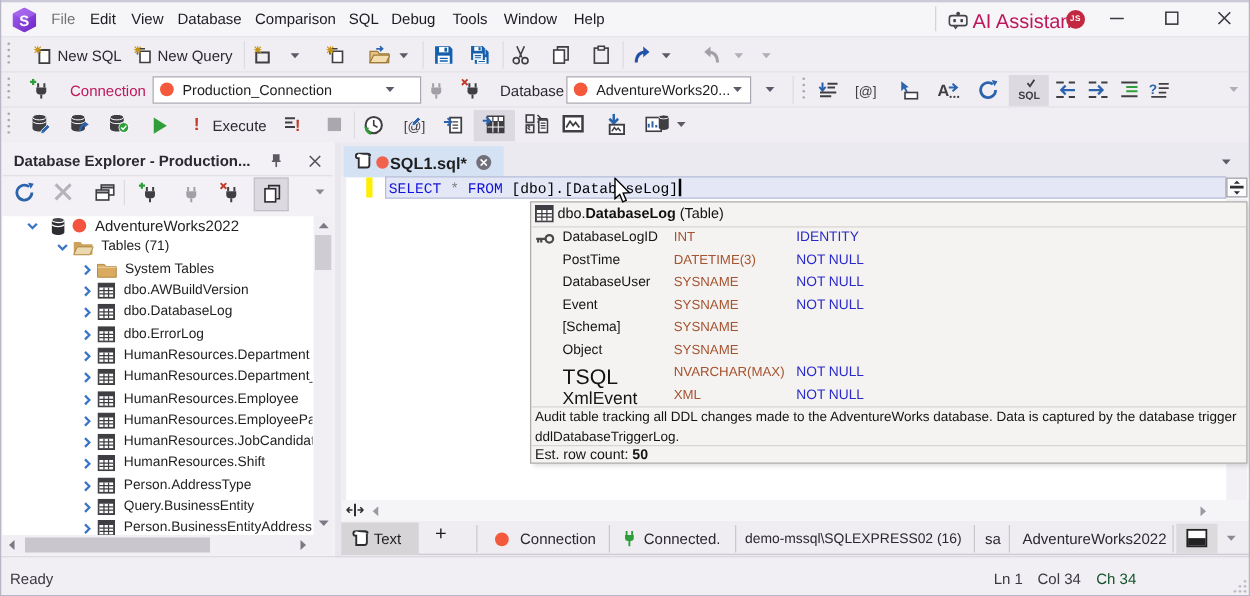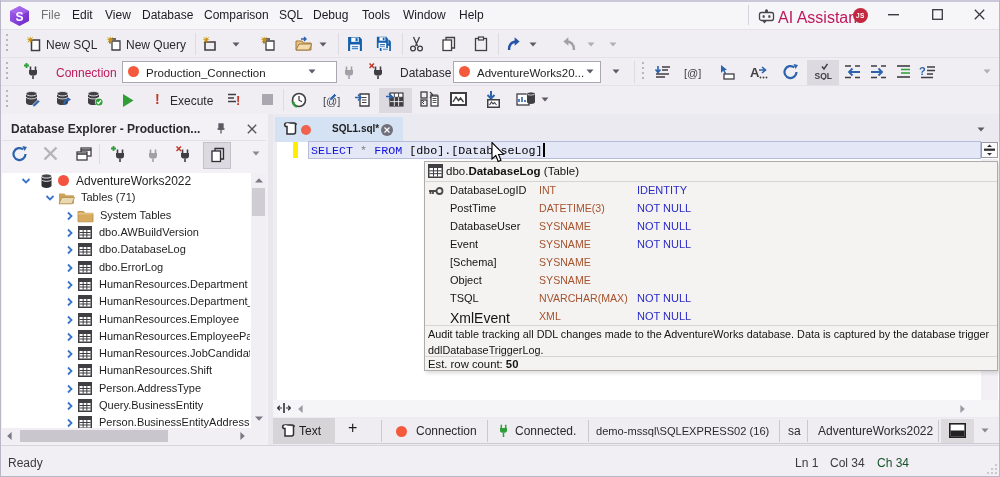--- a/index.html
+++ b/index.html
@@ -582,21 +582,21 @@
 <div style="position:absolute;left:268px;top:114px;width:5px;height:334px;background:#e9e7ee"></div>
 <div style="position:absolute;left:273px;top:114px;width:727px;height:334px;background:#eceaf1"></div>
 <div style="position:absolute;left:275px;top:117px;width:128px;height:25px;background:#d4e2f4"></div>
 <svg style="position:absolute;left:283px;top:121px;" width="14" height="15" viewBox="0 0 14 15">
     <g transform="scale(1.0)">
       <path d="M3.5 2 H11 a2 2 0 0 1 2 2 V3 H11.5" fill="none" stroke="#2e2d32" stroke-width="1.5"></path>
     <path d="M3.5 2 a1.8 1.8 0 0 0 0 3.6 H4 V13 H10.5 a2 2 0 0 0 2 -2 V4" fill="#fff" stroke="#2e2d32" stroke-width="1.5"></path>
     </g>
   </svg>
 <div style="position:absolute;left:301px;top:125px;width:10px;height:10px;background:#f0624d;border-radius:50%"></div>
-<div style="position:absolute;left:332px;top:123px;white-space:nowrap;font-size:10px;font-weight:bold;color:#1e1e1e">SQL1.sql*</div>
+<div style="position:absolute;left:312px;top:123px;white-space:nowrap;font-size:13px;font-weight:bold;color:#1e1e1e">SQL1.sql*</div>
 <div style="position:absolute;left:381px;top:124px;width:12px;height:12px;background:#71707a;border-radius:50%"></div>
 <svg style="position:absolute;left:384px;top:127px;" width="6" height="6" viewBox="0 0 6 6">
     <path d="M0.5 0.5 L5.5 5.5 M5.5 0.5 L0.5 5.5" stroke="#fff" stroke-width="1.2"></path>
   </svg>
 <svg style="position:absolute;left:977px;top:127px;" width="8" height="5" viewBox="0 0 8 5">
     <path d="M0.5 0.5 L7.5 0.5 L4 4.5 Z" fill="#5c5a66"></path>
   </svg>
 <div style="position:absolute;left:273px;top:142px;width:727px;height:258px;background:#fff"></div>
 <div style="position:absolute;left:273px;top:142px;width:4px;height:258px;background:#efedf2"></div>
 <div style="position:absolute;left:308px;top:141px;width:673px;height:18px;background:#e3e7f6;border:1px solid #b7bdd8"></div>
@@ -631,21 +631,21 @@
 <div style="position:absolute;left:450px;top:220px;white-space:nowrap;font-size:11px;color:#141414">DatabaseUser</div>
 <div style="position:absolute;left:539px;top:220px;white-space:nowrap;font-size:10.6px;color:#a5522e">SYSNAME</div>
 <div style="position:absolute;left:637px;top:220px;white-space:nowrap;font-size:11px;color:#2a2ac8">NOT NULL</div>
 <div style="position:absolute;left:450px;top:238px;white-space:nowrap;font-size:11px;color:#141414">Event</div>
 <div style="position:absolute;left:539px;top:238px;white-space:nowrap;font-size:10.6px;color:#a5522e">SYSNAME</div>
 <div style="position:absolute;left:637px;top:238px;white-space:nowrap;font-size:11px;color:#2a2ac8">NOT NULL</div>
 <div style="position:absolute;left:450px;top:256px;white-space:nowrap;font-size:11px;color:#141414">[Schema]</div>
 <div style="position:absolute;left:539px;top:256px;white-space:nowrap;font-size:10.6px;color:#a5522e">SYSNAME</div>
 <div style="position:absolute;left:450px;top:274px;white-space:nowrap;font-size:11px;color:#141414">Object</div>
 <div style="position:absolute;left:539px;top:274px;white-space:nowrap;font-size:10.6px;color:#a5522e">SYSNAME</div>
-<div style="position:absolute;left:450px;top:292px;white-space:nowrap;font-size:11px;color:#141414">TSQL</div>
+<div style="position:absolute;left:450px;top:292px;white-space:nowrap;font-size:17px;color:#141414">TSQL</div>
 <div style="position:absolute;left:539px;top:292px;white-space:nowrap;font-size:10.6px;color:#a5522e">NVARCHAR(MAX)</div>
 <div style="position:absolute;left:637px;top:292px;white-space:nowrap;font-size:11px;color:#2a2ac8">NOT NULL</div>
 <div style="position:absolute;left:450px;top:310px;white-space:nowrap;font-size:14px;color:#141414">XmlEvent</div>
 <div style="position:absolute;left:539px;top:310px;white-space:nowrap;font-size:10.6px;color:#a5522e">XML</div>
 <div style="position:absolute;left:637px;top:310px;white-space:nowrap;font-size:11px;color:#2a2ac8">NOT NULL</div>
 <div style="position:absolute;left:425px;top:325px;width:572px;height:1px;background:#d7d5d1"></div>
 <div style="position:absolute;left:428px;top:328px;white-space:nowrap;font-size:10.8px;color:#141414">Audit table tracking all DDL changes made to the AdventureWorks database. Data is captured by the database trigger</div>
 <div style="position:absolute;left:428px;top:344px;white-space:nowrap;font-size:10.8px;color:#141414">ddlDatabaseTriggerLog.</div>
 <div style="position:absolute;left:425px;top:356px;width:572px;height:1px;background:#d7d5d1"></div>
 <div style="position:absolute;left:428px;top:358px;white-space:nowrap;font-size:11.3px;color:#141414">Est. row count: <b>50</b></div>

